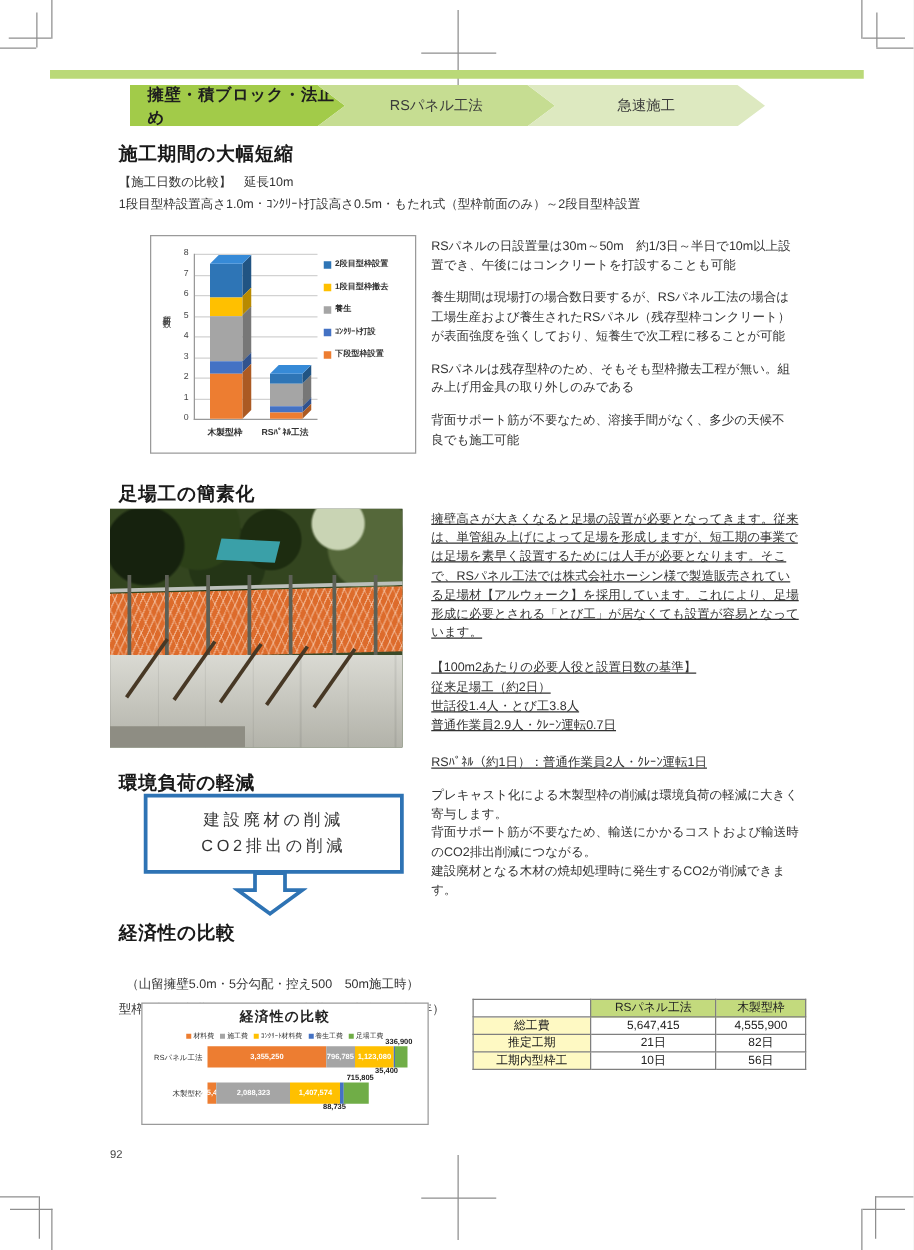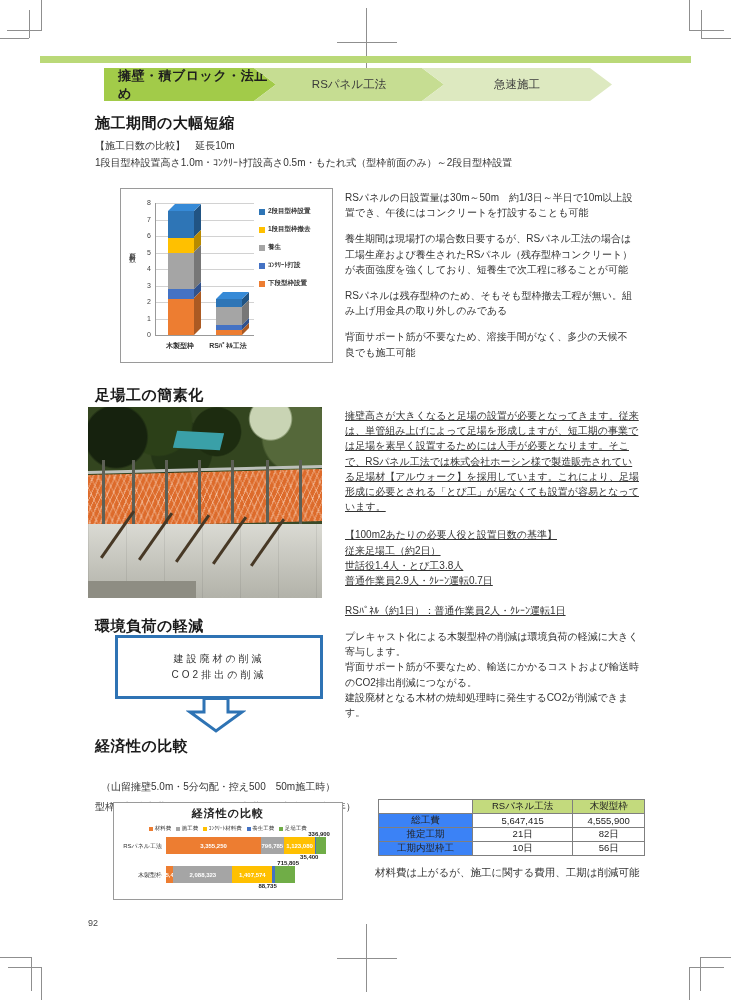--- a/index.html
+++ b/index.html
@@ -58,41 +58,41 @@
   .ph-post{position:absolute;top:28%;width:3px;height:36%;background:#5d6056;}
   .ph-brace{position:absolute;width:3px;height:30%;background:#473825;transform:rotate(35deg);}
   .ph-wall{position:absolute;left:0;bottom:0;width:100%;height:39%;
      background:
        repeating-linear-gradient(90deg,rgba(0,0,0,.07) 0 1px,transparent 1px 38px),
        linear-gradient(#dadad3,#b2b2a9);}
   .ph-ground{position:absolute;left:0;bottom:0;width:46%;height:9%;background:#8e8d83;}
   
   .env-box{position:absolute;left:115px;top:635px;width:202px;height:58px;border:3px solid #2e73b4;background:#fff;
            display:flex;flex-direction:column;justify-content:center;align-items:center;}
-  .env-box div{font-size:10px;letter-spacing:3px;color:#333;line-height:1.6;}
+  .env-box div{font-size:13px;letter-spacing:3px;color:#333;line-height:1.6;}
   .env-arrow{position:absolute;left:186px;top:697px;}
   
   .chartB-box{position:absolute;left:113px;top:802px;width:228px;height:96px;border:1px solid #9a9a9a;background:#fff;}
   .cB-title{position:absolute;left:0;top:3px;width:100%;text-align:center;font-size:11px;font-weight:bold;color:#222;letter-spacing:1px;}
   .cB-legend{position:absolute;left:0;top:22px;width:100%;display:flex;justify-content:center;gap:5px;}
   .cB-leg-item{display:flex;align-items:center;font-size:5.5px;color:#333;}
   .cB-leg-sq{width:4px;height:4px;margin-right:1.5px;flex:none;}
   .cB-row{position:absolute;left:0;height:17px;}
   .cB-cat{position:absolute;left:2px;top:5px;width:46px;text-align:right;font-size:6px;color:#333;}
   .cB-track{position:absolute;left:52px;top:0;height:17px;display:flex;}
   .cB-seg{position:relative;height:100%;}
   .cB-lab-in{position:absolute;left:0;top:0;width:100%;height:100%;display:flex;align-items:center;justify-content:center;
              font-size:6px;font-weight:bold;color:#fff;white-space:nowrap;}
   .cB-lab-above{position:absolute;bottom:100%;right:-4px;font-size:6px;font-weight:bold;color:#222;white-space:nowrap;}
   .cB-lab-below{position:absolute;top:100%;right:-2px;font-size:6px;font-weight:bold;color:#222;white-space:nowrap;}
   .cost-table{position:absolute;left:378px;top:799px;width:267px;border-collapse:collapse;font-size:9.5px;color:#222;}
   .cost-table th,.cost-table td{border:1px solid #7f7f7f;height:13px;text-align:center;padding:0 2px;font-weight:normal;}
   .cost-table th{background:#c3da7d;}
   .cost-table th.blank{background:#fff;}
-  .cost-table td.lbl{background:#3b82f6;}
+  .cost-table td.lbl{background:#fef9c3;}
   .pagenum{position:absolute;left:88px;top:918px;font-size:9px;color:#444;}
 </style>
 </head>
 <body>
 
 <div class="page">
 
   <div class="crop" style="left:41px;top:0;width:1px;height:31px;"></div>
   <div class="crop" style="left:7px;top:30px;width:34px;height:1px;"></div>
   <div class="crop" style="left:29px;top:10px;width:1px;height:28px;"></div>
@@ -360,16 +360,15 @@
       <td>82日</td>
     </tr>
     <tr>
       <td class="lbl">工期内型枠工</td>
       <td>10日</td>
       <td>56日</td>
     </tr>
   </tbody>
     </table>
 
-  <div class="small10" style="left:375px;top:866px;font-size:10.5px;">材料費は上がるが、施工に関する費用、工期は削減可能</div>
 
   <div class="pagenum">92</div>
 </div>
 
 </body></html>

